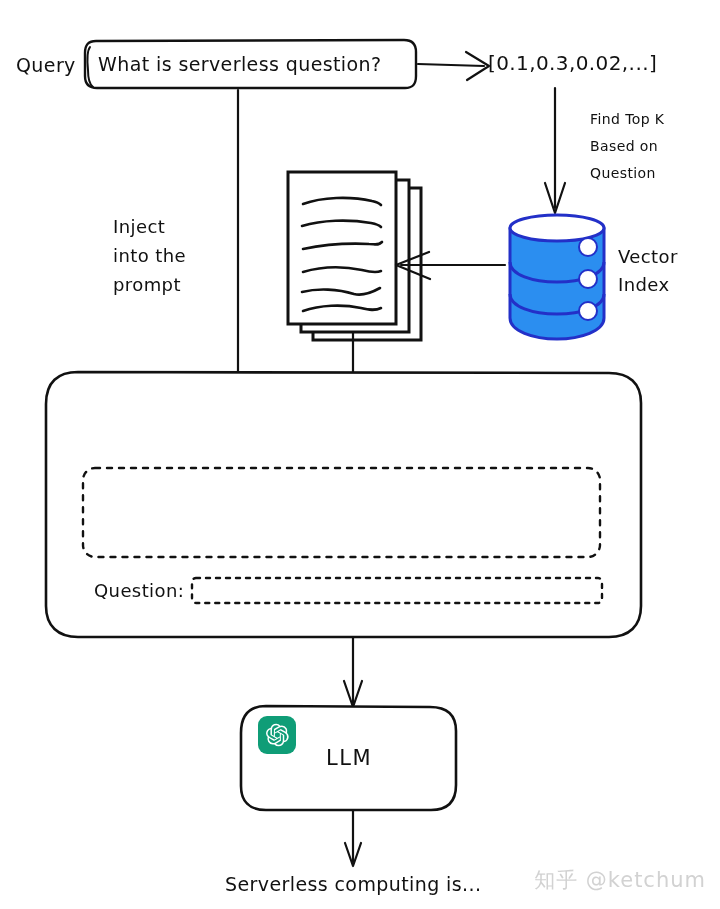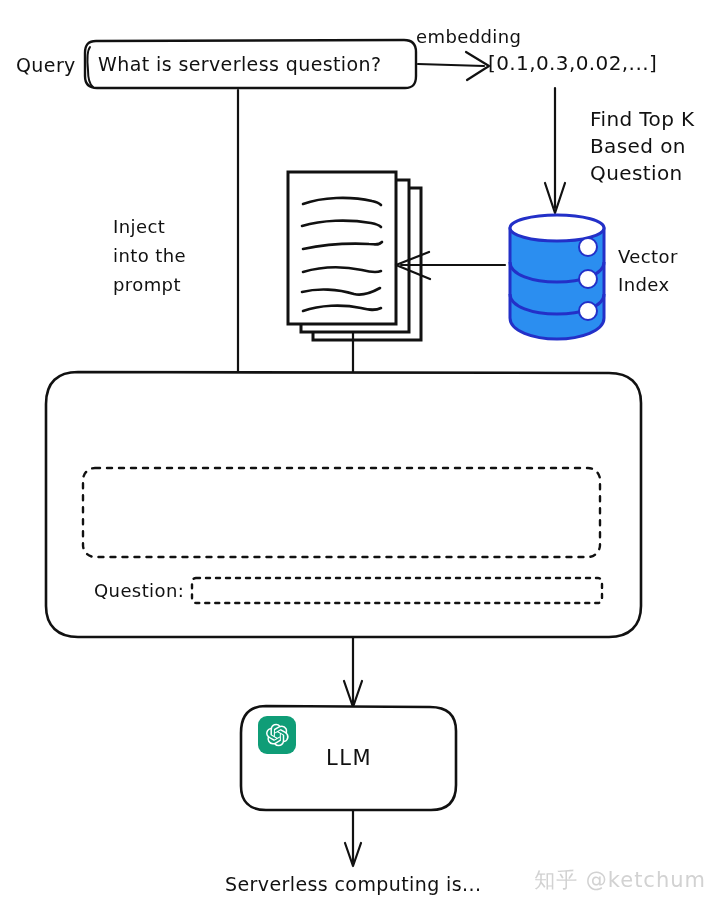--- a/index.html
+++ b/index.html
@@ -149,25 +149,24 @@
     <g>
       <path d="M353,811 L353,862" fill="none" stroke="#111111" stroke-width="2.2" stroke-linecap="round"></path>
       <path d="M345,843 L353,866 L361,843" fill="none" stroke="#111111" stroke-width="2.2" stroke-linecap="round" stroke-linejoin="round"></path>
     </g>
   </svg>
 
   <div class="lbl hand" style="left:16px; top:52px; font-size:19px;text-align:right;">Query</div>
 
   <div class="lbl hand" style="left:98px; top:51px; font-size:19px;">What is serverless question?</div>
 
-  <div class="lbl hand" style="left:416px; top:24px; font-size:18px;">embedding</div>
 
   <div class="lbl hand" style="left:488px; top:50px; font-size:20px;">[0.1,0.3,0.02,...]</div>
 
-  <div style="position:absolute; left:590px; top:106px; font-size:20px; line-height:27px; color:#111;">
+  <div style="position:absolute; left:590px; top:106px; font-size:14px; line-height:27px; color:#111;">
     <div class="hand">Find Top K</div>
     <div class="hand">Based on</div>
     <div class="hand">Question</div>
   </div>
 
   <div style="position:absolute; left:113px; top:212px; font-size:18px; line-height:29px; color:#111;">
     <div class="hand">Inject</div>
     <div class="hand">into the</div>
     <div class="hand">prompt</div>
   </div>

